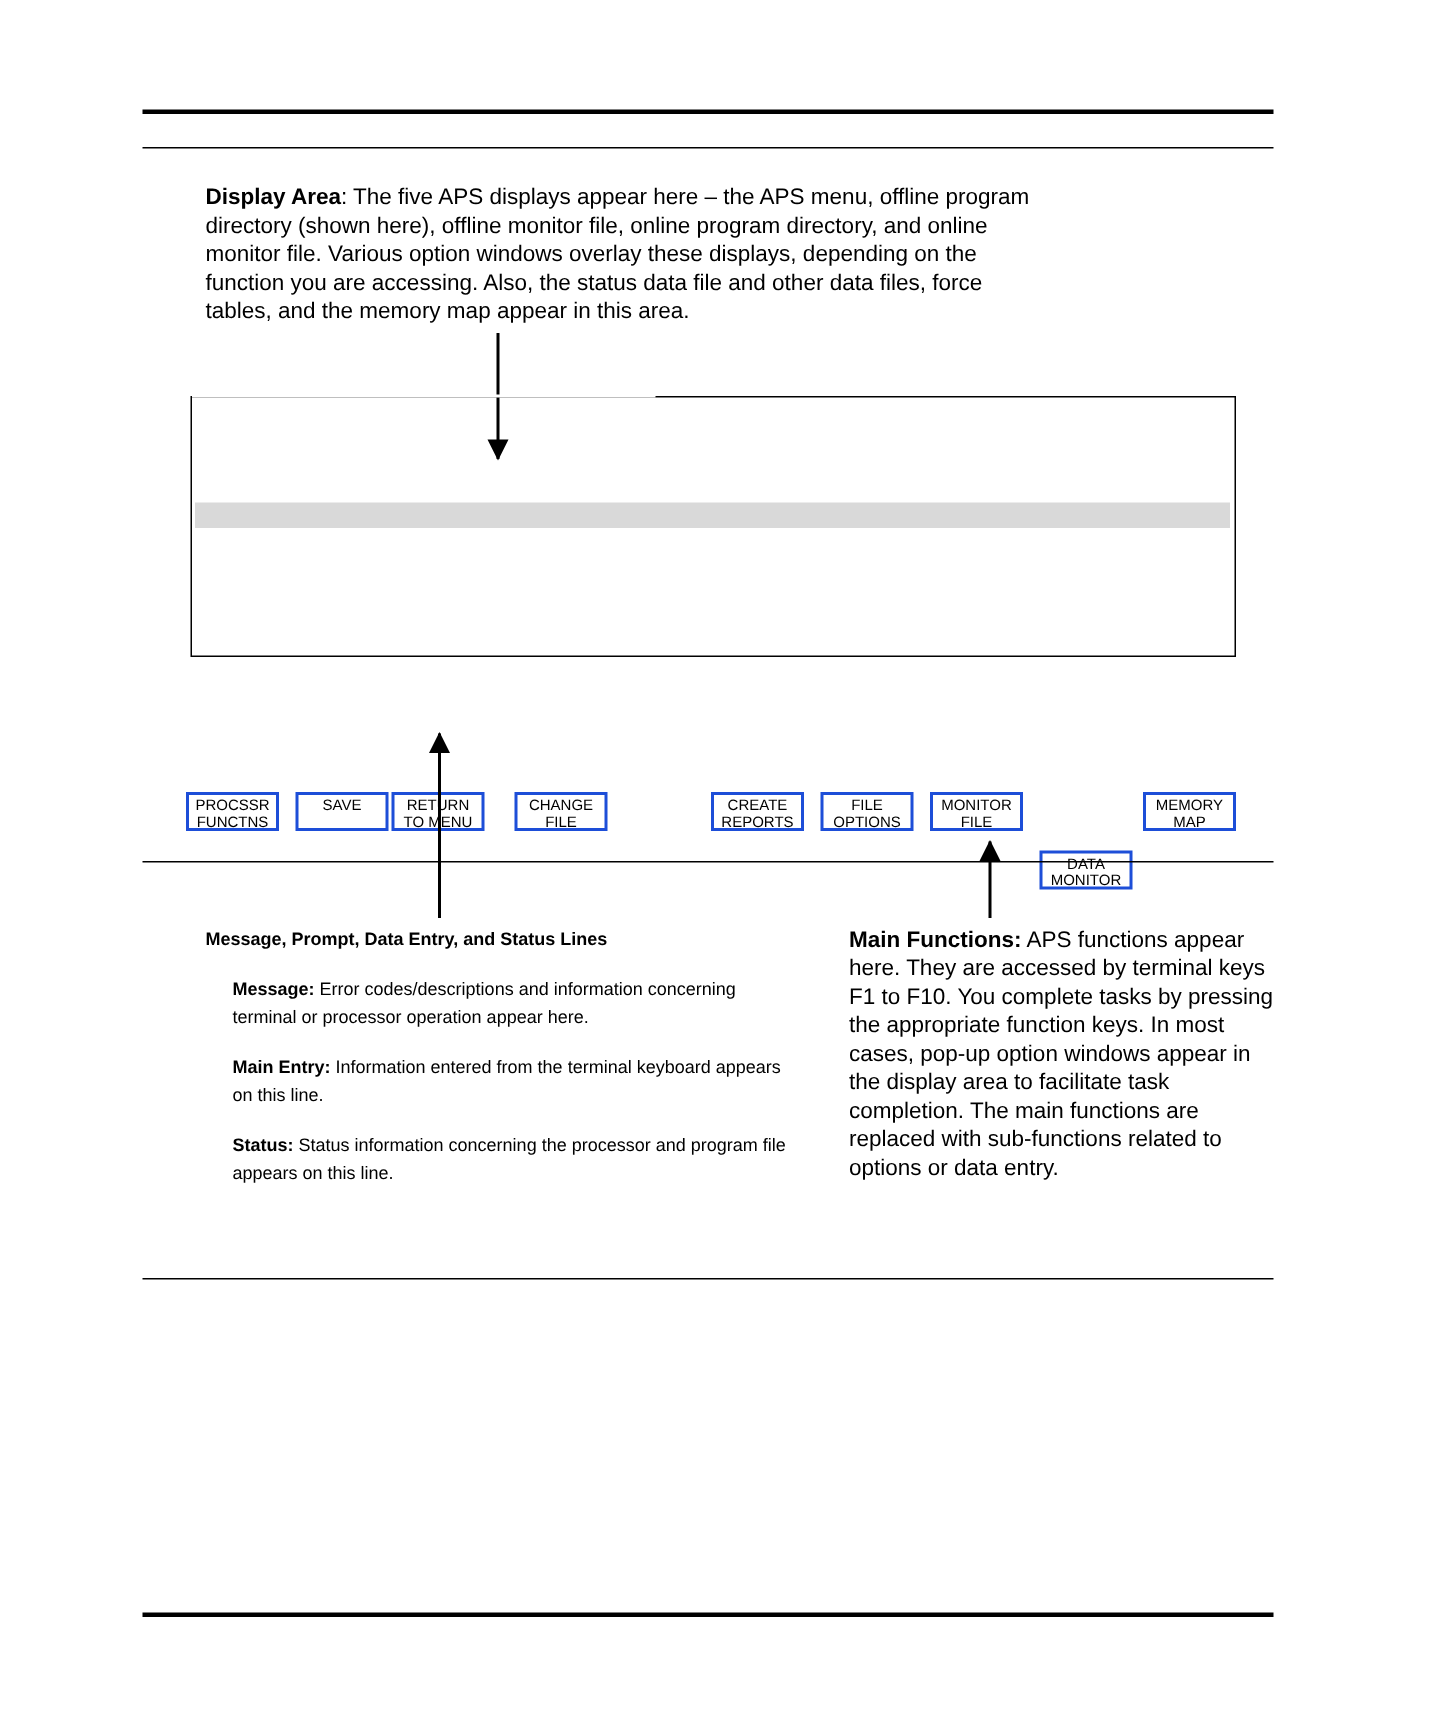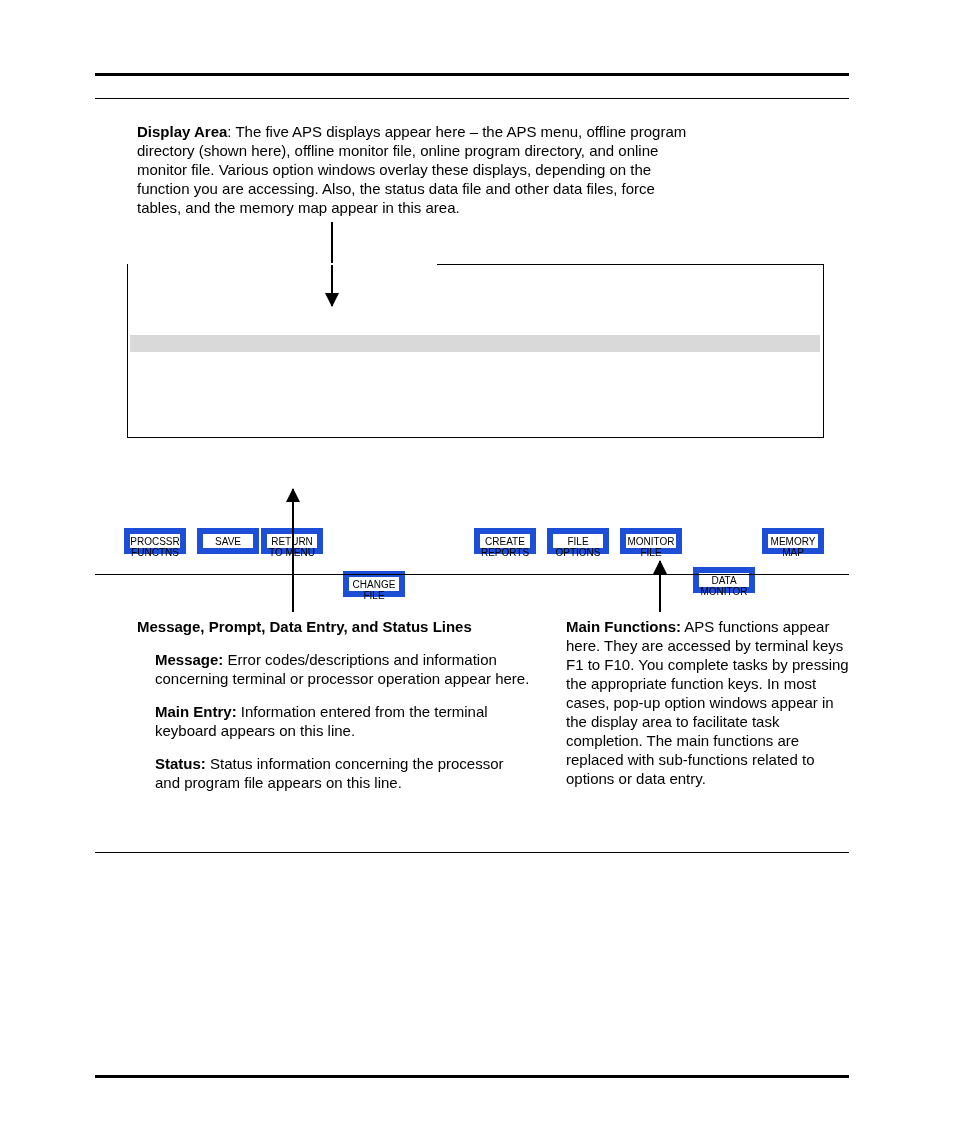--- a/index.html
+++ b/index.html
@@ -60,21 +60,21 @@
     position: absolute;
     left: 120px;
     right: 120px;
     top: 528px;
     height: 30px;
   }
   .fkey {
     position: absolute;
     width: 62px;
     height: 26px;
-    border: 6px solid #1d4ed8;
+    border: 2px solid #1d4ed8;
     font-size: 10px;
     line-height: 11px;
     text-align: center;
     padding-top: 2px;
     box-sizing: border-box;
     font-family: Arial, Helvetica, sans-serif;
   }
   .fkey span { display:block; }
 
   
@@ -115,21 +115,21 @@
     border-right: 7px solid transparent;
     border-bottom: 14px solid #000;
   }
 
   
   .left-col {
     position: absolute;
     left: 137px;
     top: 617px;
     width: 395px;
-    font-size: 15px;
+    font-size: 12px;
     line-height: 19px;
   }
   .left-col .heading {
     font-weight: 700;
     margin-bottom: 14px;
   }
   .left-col .item {
     margin: 0 0 14px 18px;
   }
   .left-col .item b { font-weight:700; }
@@ -198,21 +198,21 @@
         <span>FUNCTNS</span>
       </div>
     <div class="fkey" style="left:77px;">
         <span>SAVE</span>
         <span></span>
       </div>
     <div class="fkey" style="left:141px;">
         <span>RETURN</span>
         <span>TO MENU</span>
       </div>
-    <div class="fkey" style="left:223px;margin-top:43px;">
+    <div class="fkey" style="left:223px;">
         <span>CHANGE</span>
         <span>FILE</span>
       </div>
     <div class="fkey" style="left:354px;">
         <span>CREATE</span>
         <span>REPORTS</span>
       </div>
     <div class="fkey" style="left:427px;">
         <span>FILE</span>
         <span>OPTIONS</span>

